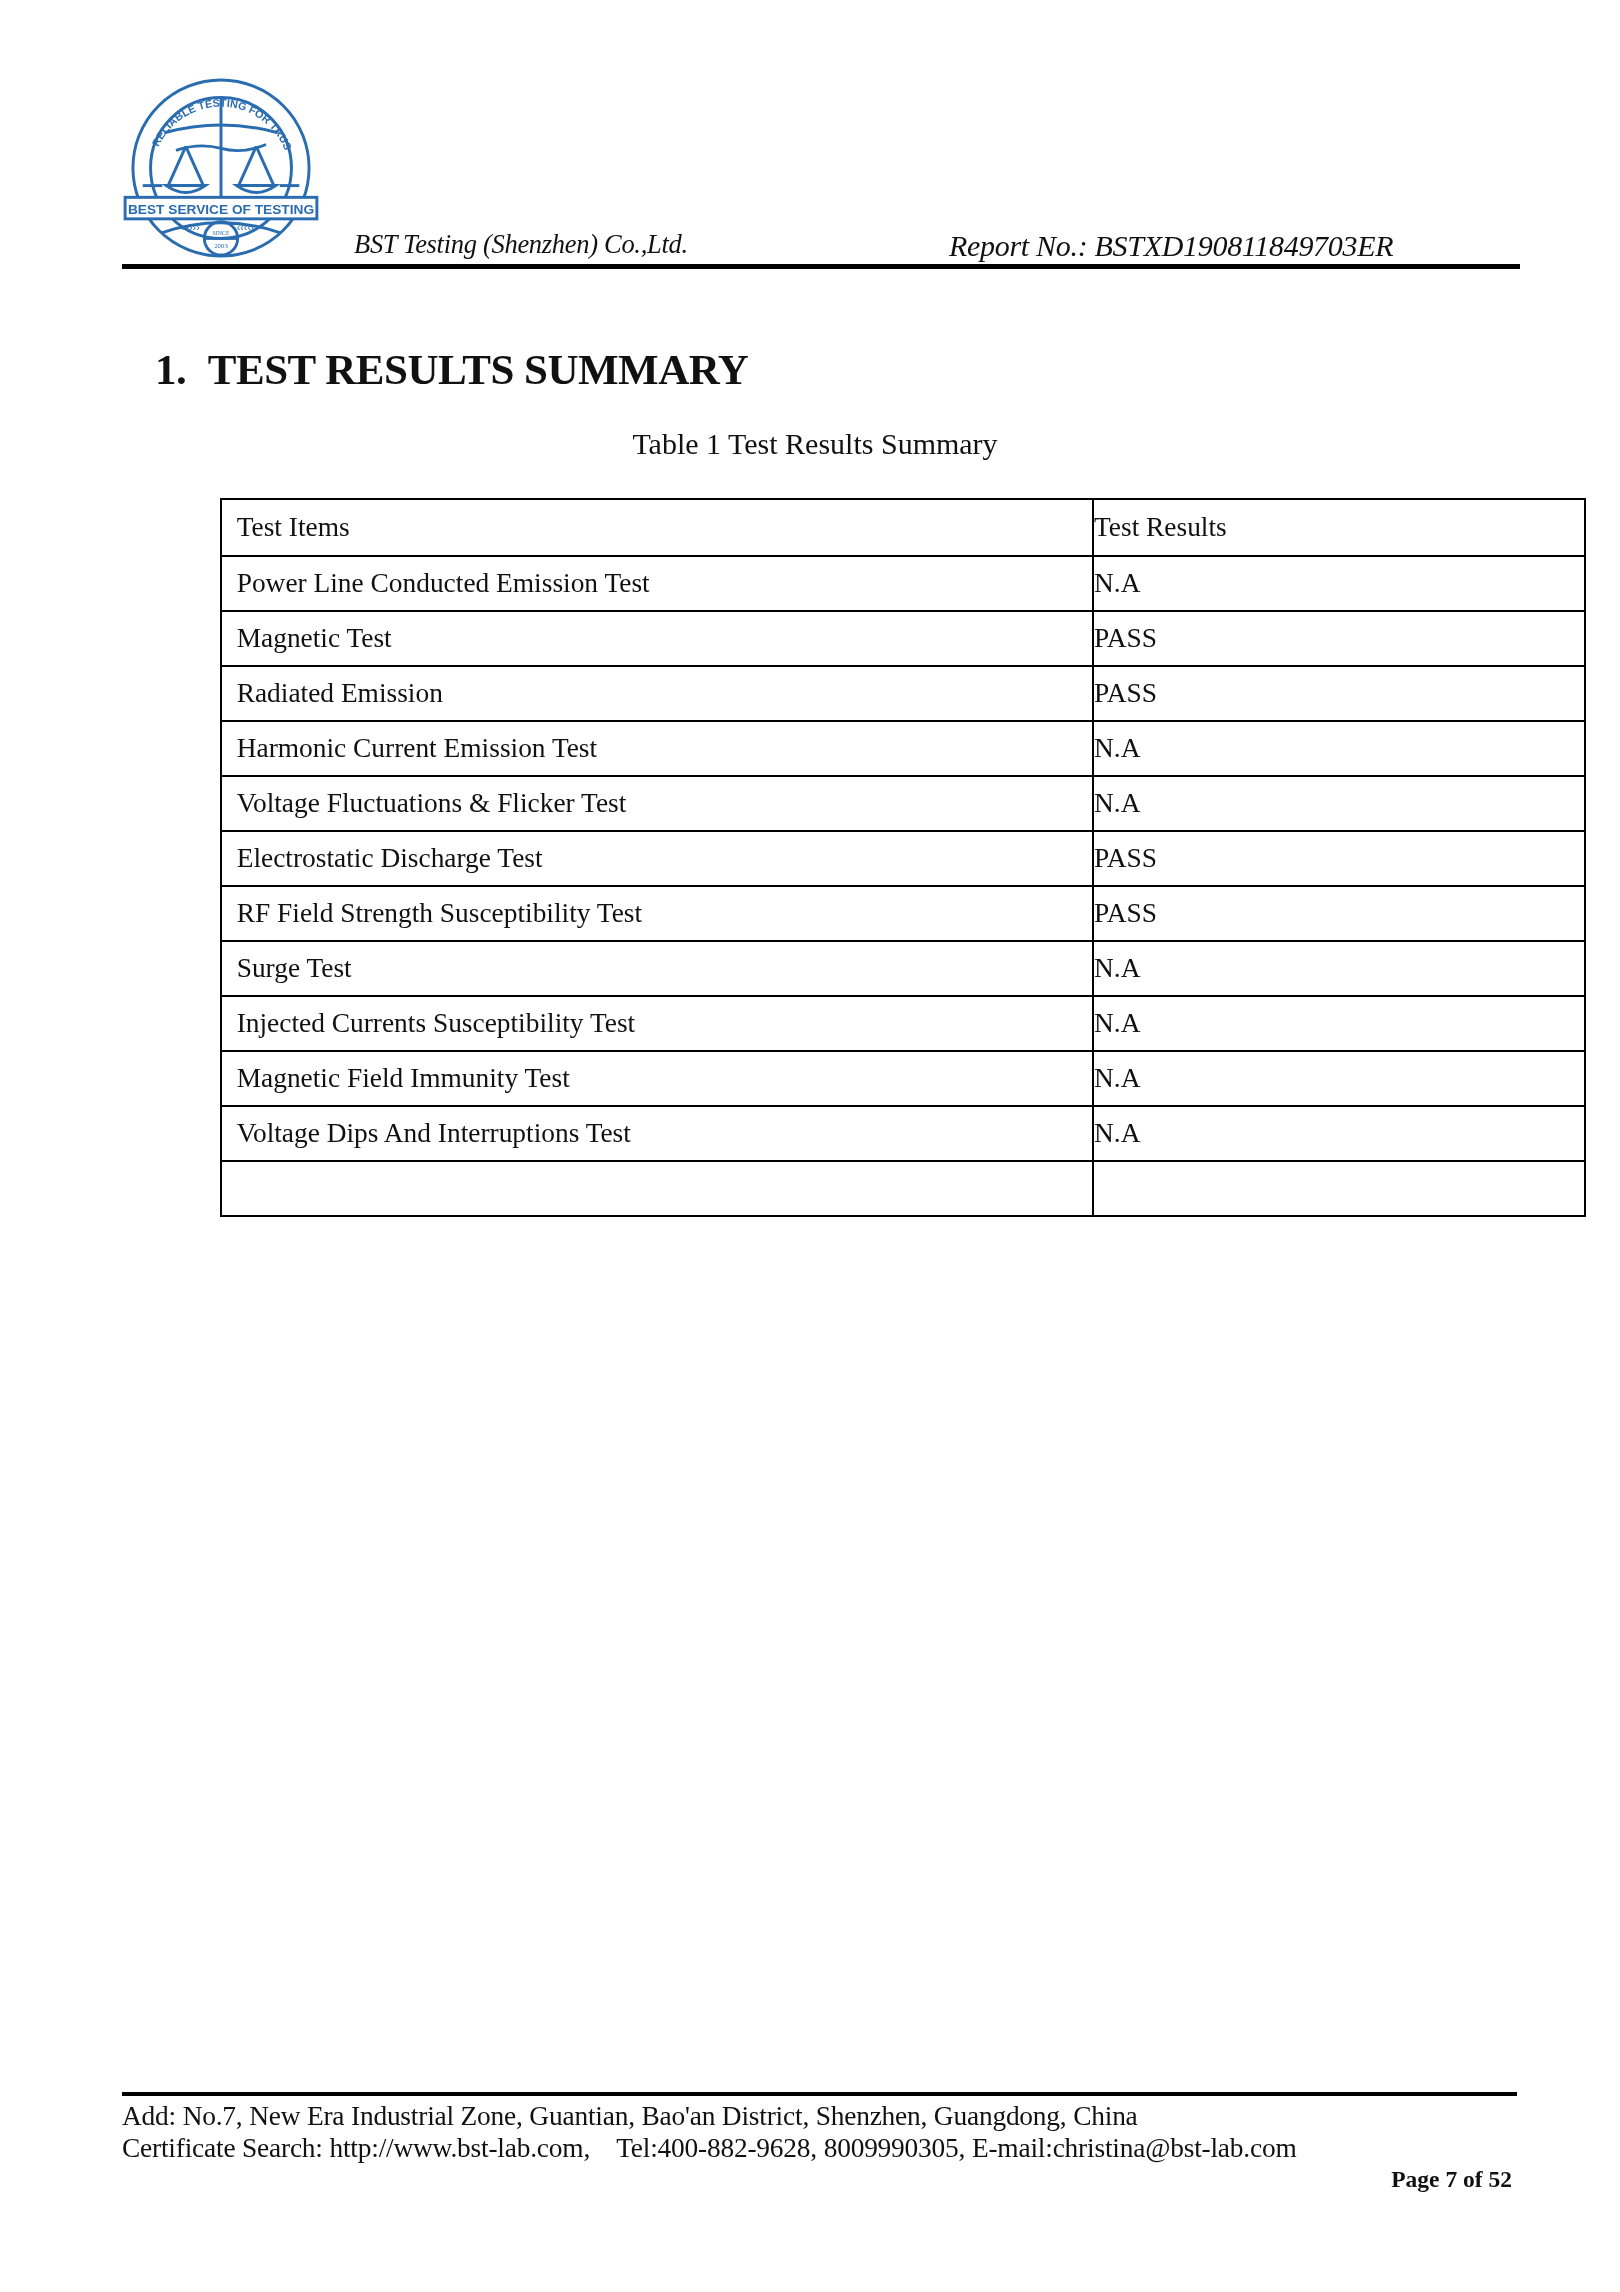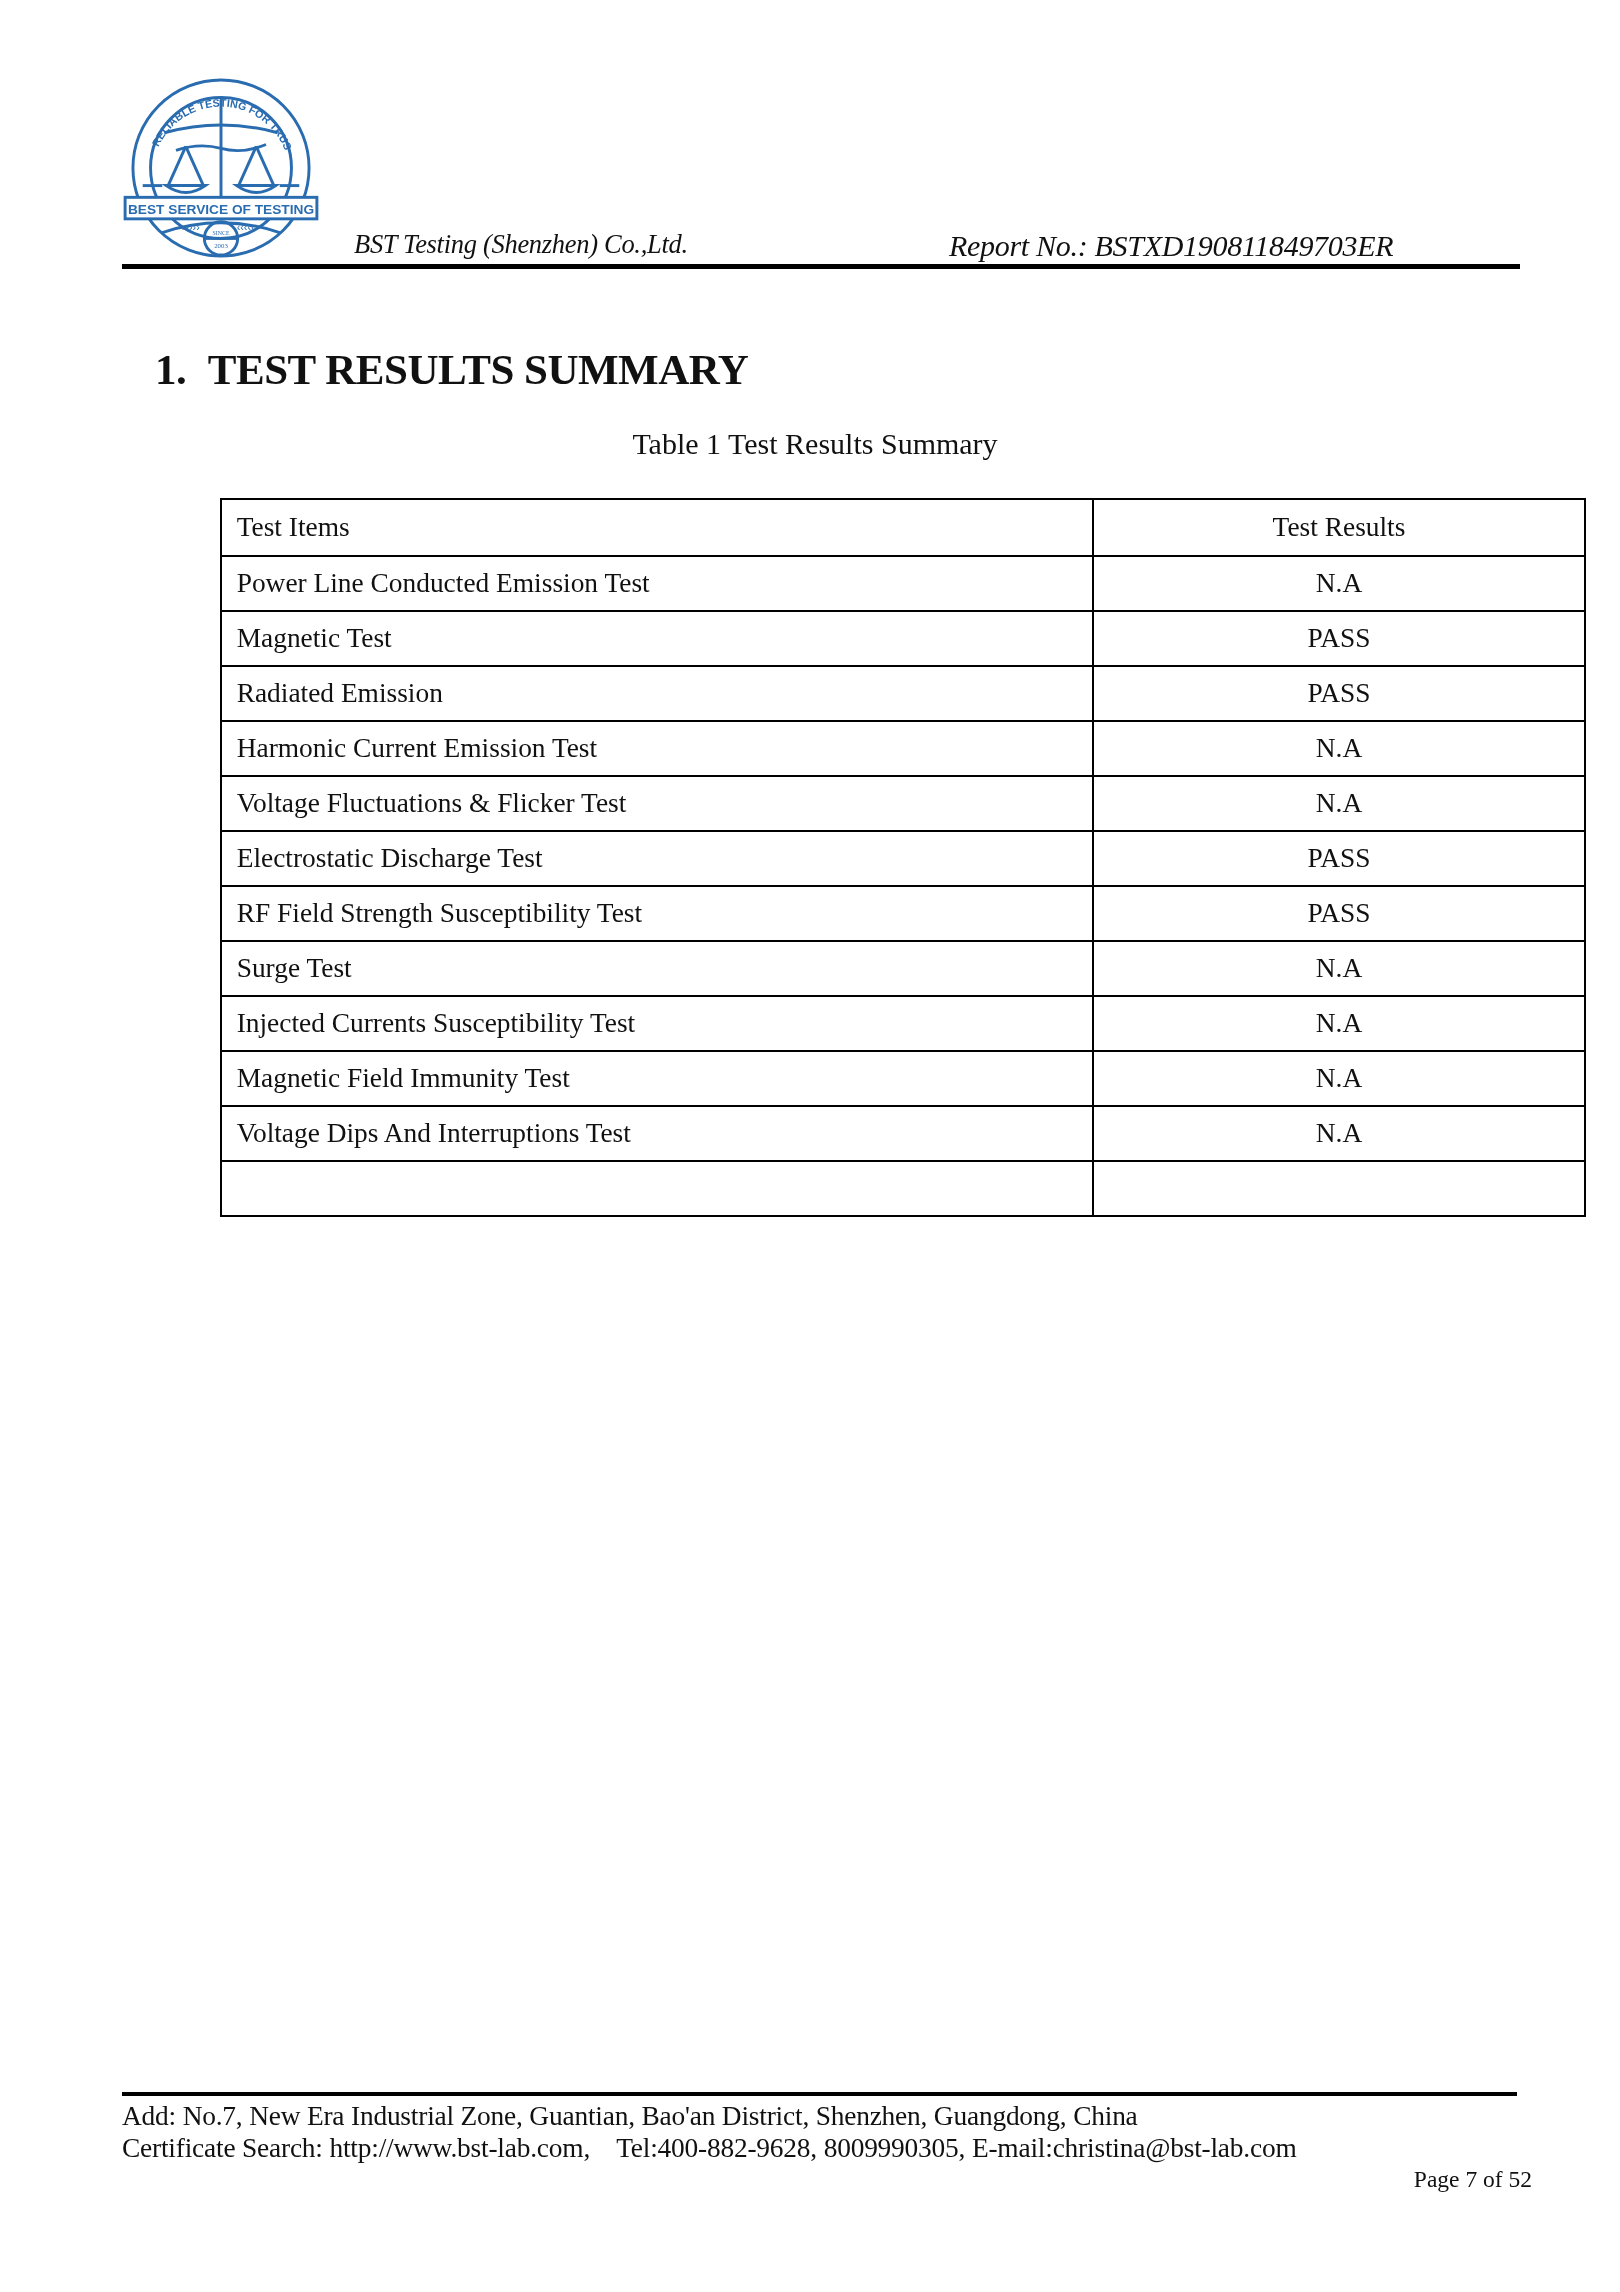--- a/index.html
+++ b/index.html
@@ -26,27 +26,27 @@
     .table-caption {
       position: absolute; left: 0; width: 1630px; top: 427px; text-align: center; font-size: 30px;
     }
     table.summary {
       position: absolute; left: 220px; top: 498px; width: 1366px;
       border-collapse: collapse; font-size: 27.4px;
     }
     table.summary td {
       border: 2px solid #000; height: 53px; padding: 0 0 0 14.7px; vertical-align: middle;
     }
-    table.summary td.res { text-align: center; padding: 0; width: 490px; }
+    table.summary td.res { text-align: left; padding: 0; width: 490px; }
     table.summary tr.hdr td { height: 55px; }
     table.summary tr.blank td { height: 53px; }
     .ftr-line { position: absolute; left: 122px; top: 2092px; width: 1395px; height: 3.9px; background: #000; }
     .ftr-addr { position: absolute; left: 122px; top: 2101px; font-size: 27.4px; letter-spacing: -0.2px; }
     .ftr-contact { position: absolute; left: 122px; top: 2133px; font-size: 27.4px; letter-spacing: -0.2px; white-space: pre; }
-    .ftr-page { position: absolute; right: 88px; top: 2166px; font-size: 23.5px; }
+    .ftr-page { position: absolute; right: 108px; top: 2166px; font-size: 23.5px; font-weight: bold; }
   </style>
 </head>
 <body>
 
 <svg class="logo" viewBox="0 0 200 186">
   <defs>
     <path id="arcPath" d="M 34,78 A 70,70 0 0 1 166,78"></path>
   </defs>
   <g fill="none" stroke="#2a6cb0" stroke-width="3">
     <circle cx="100" cy="94" r="90"></circle>

